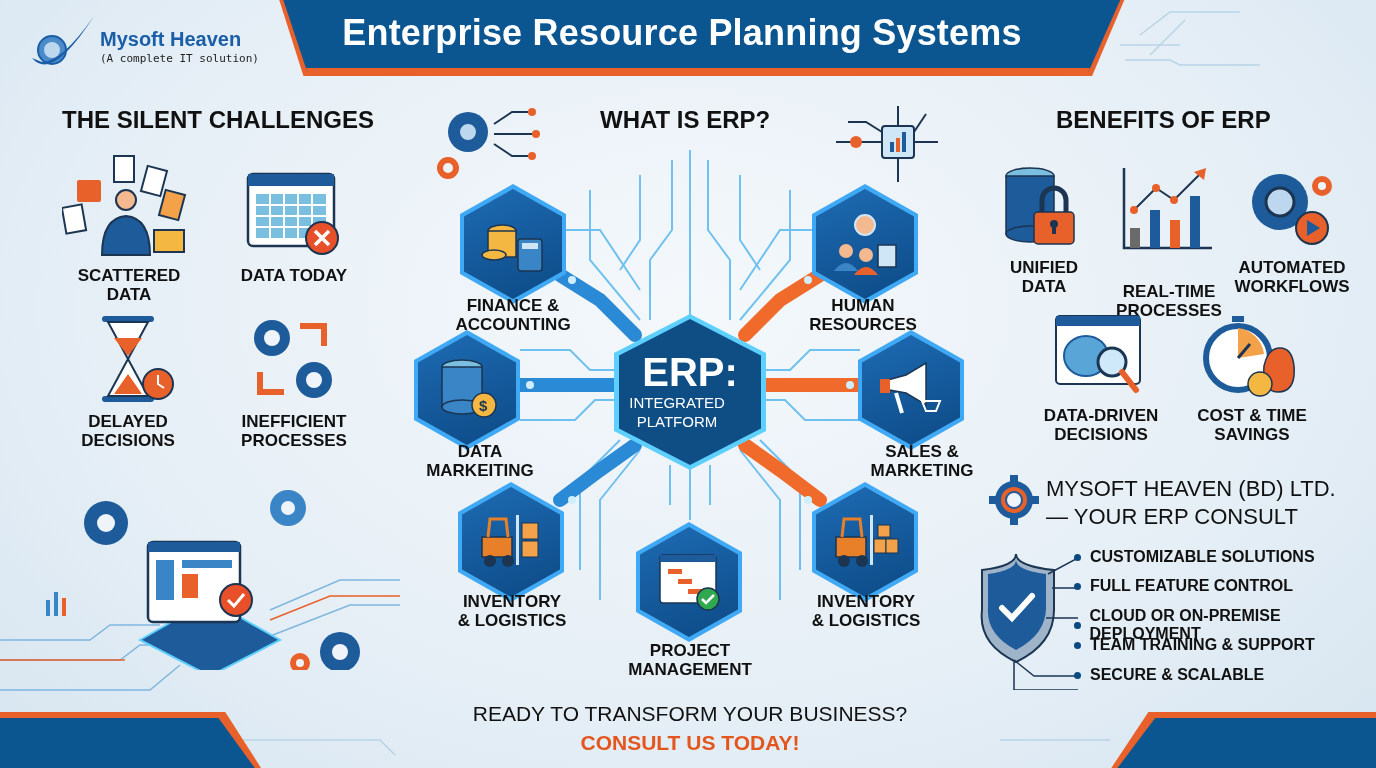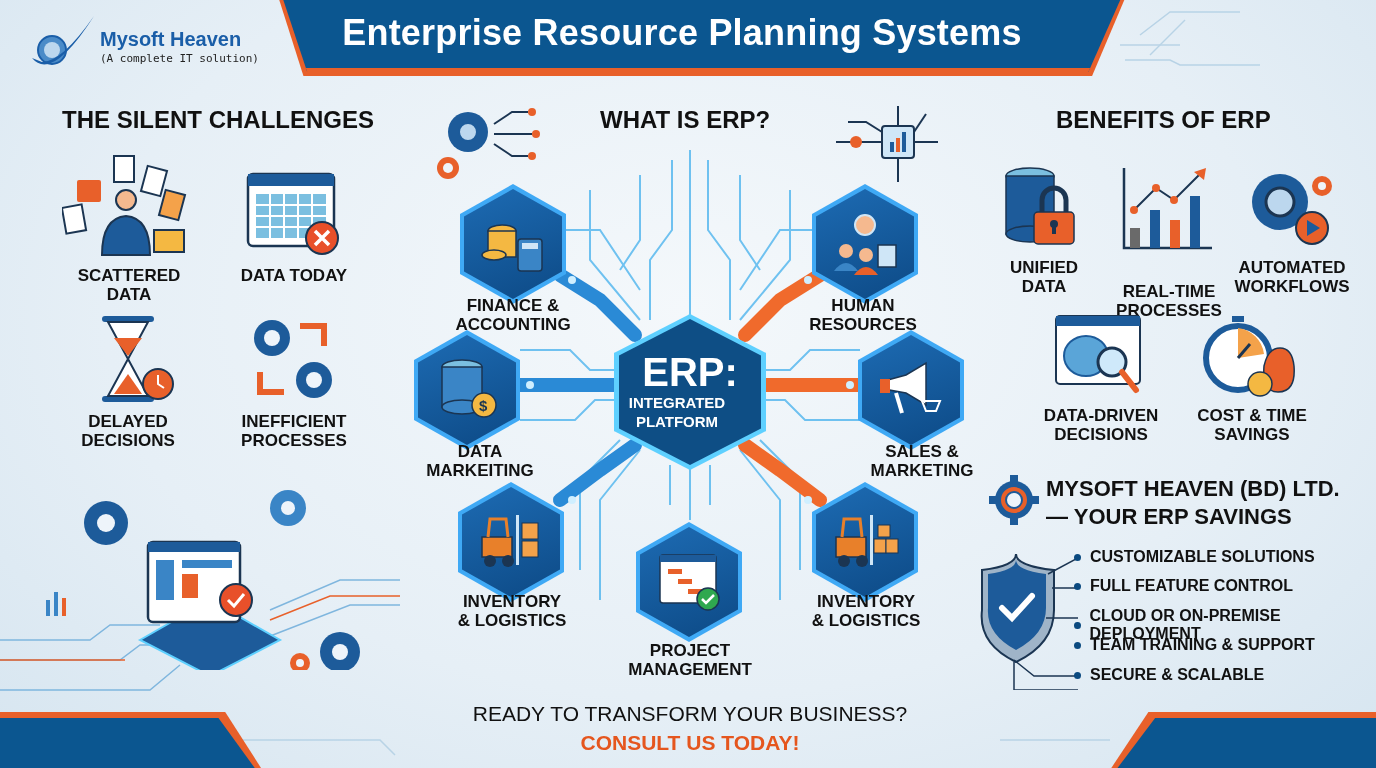--- a/index.html
+++ b/index.html
@@ -4,21 +4,21 @@
 <style>
   * { box-sizing: border-box; margin: 0; padding: 0; }
   html, body { width: 1376px; height: 768px; overflow: hidden; }
   body {
     font-family: "Liberation Sans", sans-serif;
     background: radial-gradient(ellipse at 50% 40%, #f4f8fb 0%, #e6eff6 60%, #d6e5f0 100%);
     position: relative;
     color: #111;
   }
   .abs { position: absolute; }
-  .bold { font-weight: 700; }
+  .bold { font-weight: 400; }
   .title-banner {
     position: absolute; left: 282px; top: -4px; width: 840px; height: 76px;
     background: #0b5690;
     clip-path: polygon(0 0, 100% 0, 96% 100%, 3% 100%);
     border-bottom: 4px solid #e8602a;
   }
   .title-banner-border {
     position: absolute; left: 278px; top: -4px; width: 848px; height: 80px;
     background: #e8602a;
     clip-path: polygon(0 0, 100% 0, 96% 100%, 3% 100%);
@@ -45,21 +45,21 @@
   .center-hex-outer {
     position: absolute; left: 614px; top: 314px; width: 152px; height: 156px; background: #5ed0ff;
     clip-path: polygon(50% 0, 100% 25%, 100% 75%, 50% 100%, 0 75%, 0 25%);
     box-shadow: 0 0 20px #5ed0ff;
   }
   .center-hex {
     position: absolute; left: 619px; top: 319px; width: 142px; height: 146px; background: #0e4e85;
     clip-path: polygon(50% 0, 100% 25%, 100% 75%, 50% 100%, 0 75%, 0 25%);
   }
   .erp-big { position: absolute; left: 619px; top: 350px; width: 142px; text-align: center; color: #fff; font-size: 40px; font-weight: 700; }
-  .erp-sub { position: absolute; left: 619px; top: 393px; width: 116px; text-align: center; color: #fff; font-size: 15px; font-weight: 700; line-height: 19px; }
+  .erp-sub { position: absolute; left: 619px; top: 393px; width: 116px; text-align: center; color: #fff; font-size: 15px; font-weight: 400; line-height: 19px; }
 
   .bullet { position: absolute; left: 1074px; font-size: 16px; font-weight: 700; color: #111; display:flex; align-items:center; }
   .bullet .dot { width: 7px; height: 7px; border-radius: 50%; background: #0b4a80; margin-right: 9px; display:inline-block; }
 
   .cta1 { position: absolute; left: 400px; top: 702px; width: 580px; text-align: center; font-size: 21px; font-weight: 400; color: #111; }
   .cta2 { position: absolute; left: 400px; top: 731px; width: 580px; text-align: center; font-size: 21px; font-weight: 700; color: #e5561e; }
 
   .corner-bl {
     position: absolute; left: -10px; top: 712px; width: 280px; height: 70px; background: #e8602a;
     clip-path: polygon(0 0, 84% 0, 100% 100%, 0 100%);
@@ -467,21 +467,21 @@
     <circle cx="26" cy="26" r="19"></circle>
     <rect x="22" y="1" width="8" height="10"></rect>
       <rect x="22" y="41" width="8" height="10"></rect>
     <rect x="1" y="22" width="10" height="8"></rect>
       <rect x="41" y="22" width="10" height="8"></rect>
   </g>
   <circle cx="26" cy="26" r="11" fill="none" stroke="#e8602a" stroke-width="4"></circle>
   <circle cx="26" cy="26" r="7" fill="#eef4fa"></circle>
 </svg>
 <div class="abs bold" style="left:1046px;top:476px;font-size:22px;">MYSOFT HEAVEN (BD) LTD.</div>
-<div class="abs bold" style="left:1046px;top:504px;font-size:22px;">— YOUR ERP SAVINGS</div>
+<div class="abs bold" style="left:1046px;top:504px;font-size:22px;">— YOUR ERP CONSULT</div>
 
 <svg class="abs" style="left:974px;top:550px" width="104" height="140">
   <path d="M6 16 Q40 12 40 0 Q40 12 78 16 L78 56 Q78 90 40 108 Q2 90 6 56 Z" transform="translate(2,4)" fill="#9fb4c8" stroke="#1b3552" stroke-width="2"></path>
   <path d="M14 24 Q42 20 42 10 Q42 20 72 24 L72 58 Q72 84 42 100 Q12 84 14 58 Z" fill="#1d5b9a"></path>
   <path d="M28 58 L38 68 L58 46" stroke="#fff" stroke-width="6" fill="none" stroke-linecap="round"></path>
   <g stroke="#1b3552" stroke-width="1.5" fill="none">
     <path d="M74 24 L104 8"></path>
       <path d="M78 38 L104 38"></path>
       <path d="M72 68 L104 68"></path>
       <path d="M40 110 L60 126 L104 126"></path>

